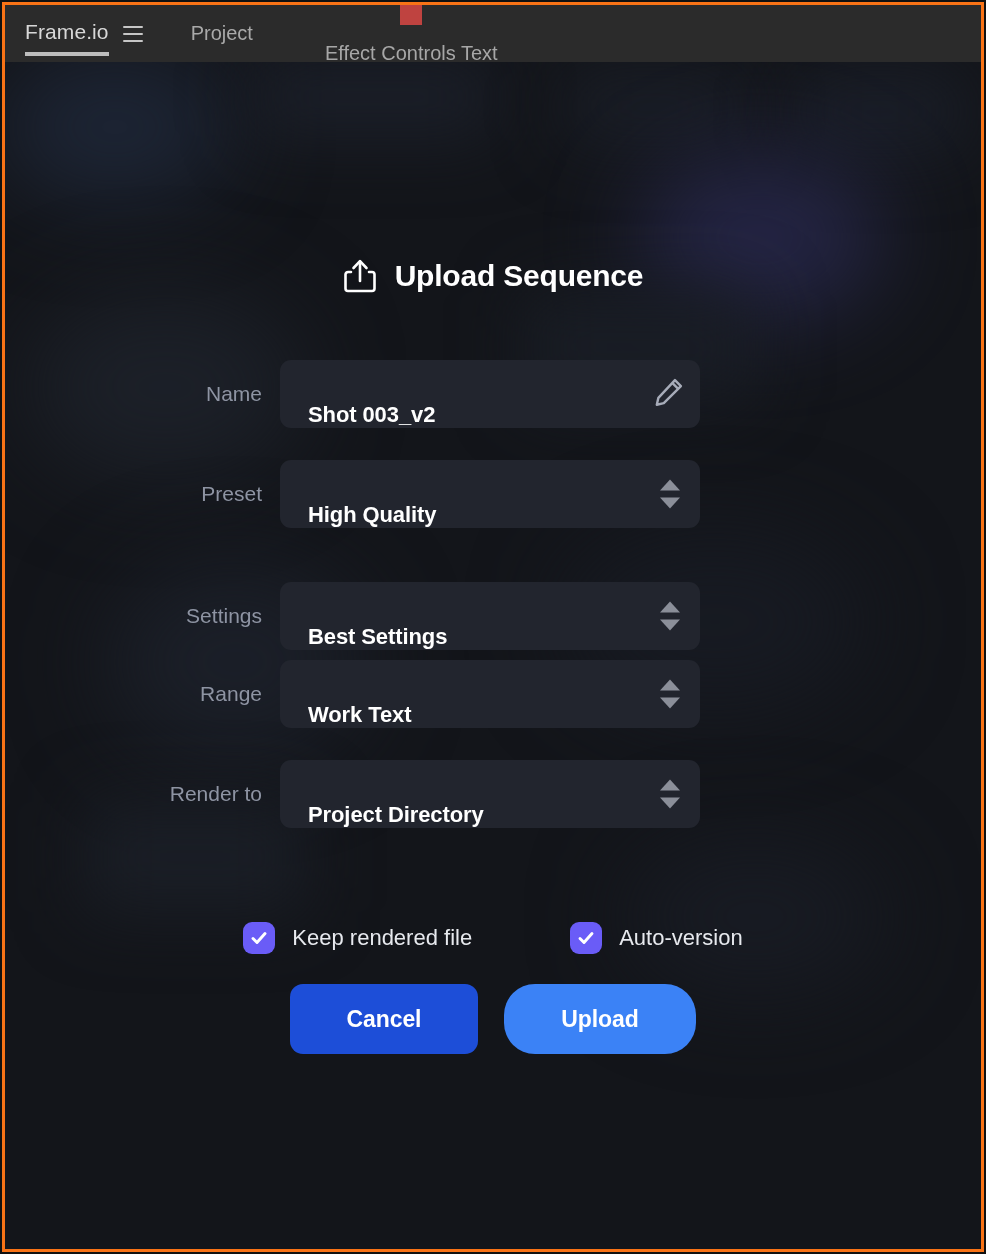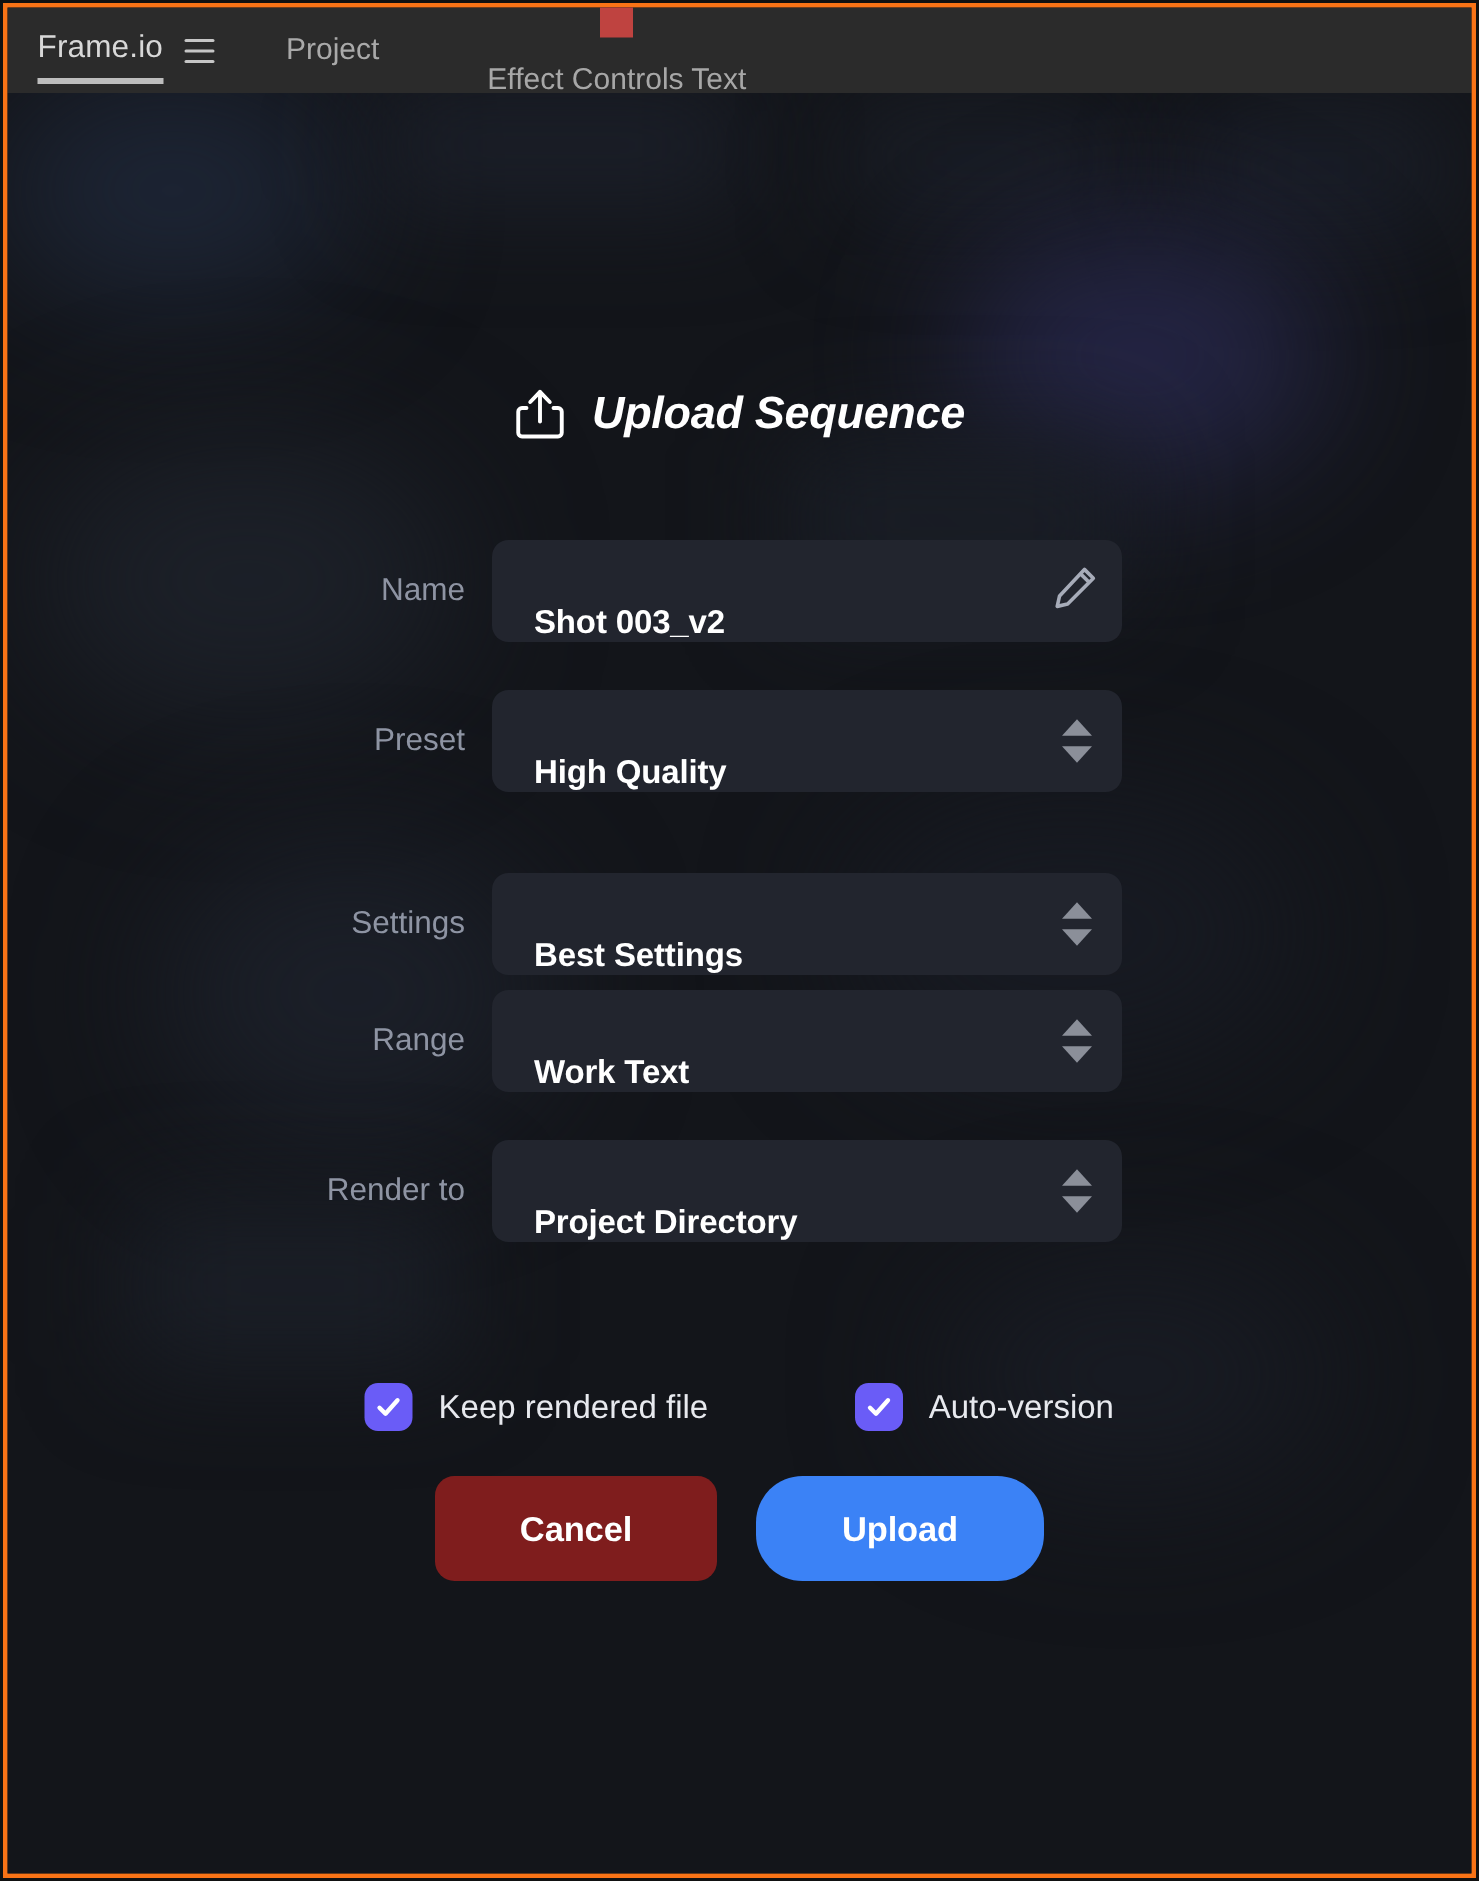--- a/index.html
+++ b/index.html
@@ -113,33 +113,31 @@
     display: flex;
     align-items: center;
     justify-content: center;
     gap: 18px;
   }
   #modal-title .title-text {
     color: #ffffff;
     font-size: 30px;
     font-weight: bold;
     letter-spacing: -0.2px;
-    font-style: italic;
   }
   .upload-icon svg { display: block; }
 
   
   .form-row {
     position: absolute;
     left: 0;
     width: 976px;
     height: 68px;
     display: flex;
     align-items: center;
-    padding-left: 48px;
   }
   .row-label {
     width: 275px;
     text-align: right;
     padding-right: 18px;
     color: #8e94a3;
     font-size: 21px;
     white-space: nowrap;
   }
   .row-field {
@@ -224,21 +222,21 @@
     align-items: center;
     justify-content: center;
     font-size: 23px;
     font-weight: bold;
     color: #ffffff;
     letter-spacing: -0.1px;
     border: none;
     cursor: pointer;
     font-family: "Liberation Sans", sans-serif;
   }
-  #cancel-button { width: 188px; background: #7f1d1d; }
+  #cancel-button { width: 188px; background: #1d4ed8; }
   #upload-button { width: 192px; background: #3b82f6; border-radius: 31px; }
 </style>
 </head>
 <body>
 
 <div id="app-window">
 
   <div id="backdrop">
     <div class="blob" style="left:-10px;  top:-10px;  width:240px; height:150px; background:#1d2535;"></div>
     <div class="blob-rect" style="left:250px;  top:-5px;   width:240px; height:80px;  background:#1b1f29;"></div>

